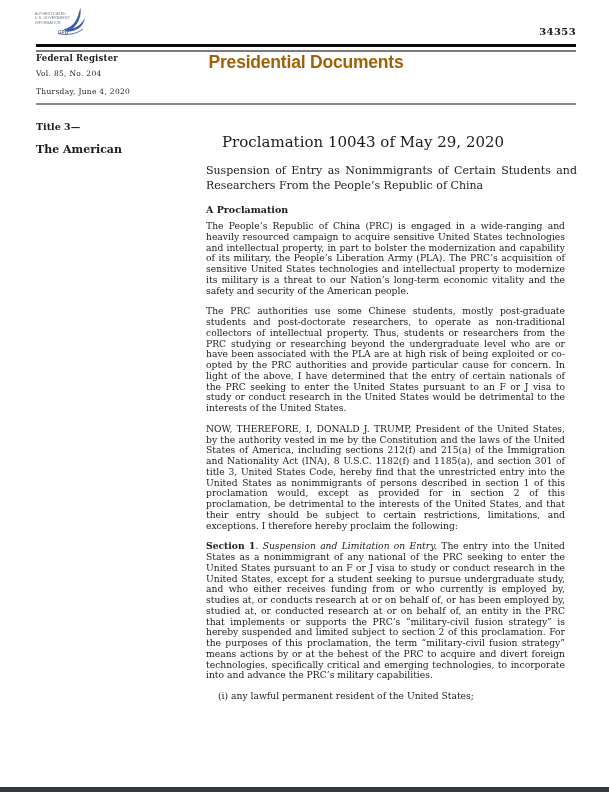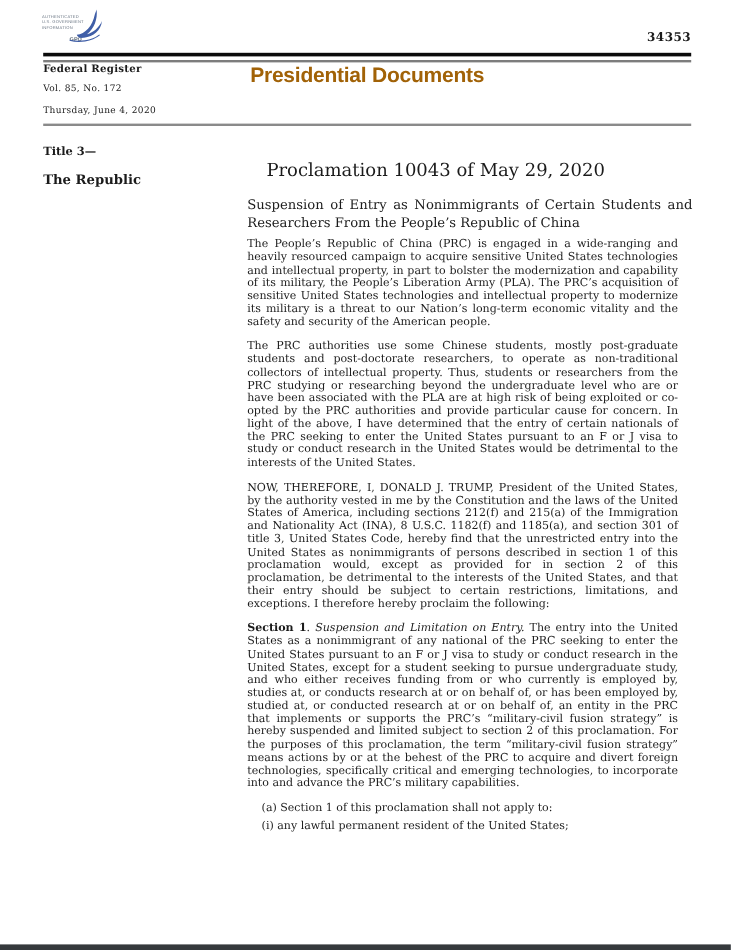--- a/index.html
+++ b/index.html
@@ -85,37 +85,37 @@
   </svg>
 </div>
 
 <div class="abs page-number">34353</div>
 
 <div class="abs rule rule-a"></div>
 <div class="abs rule rule-b"></div>
 
 <div class="abs masthead-left">
   <div class="fr-name">Federal Register</div>
-  <div class="fr-vol">Vol. 85, No. 172</div>
+  <div class="fr-vol">Vol. 85, No. 204</div>
   <div class="fr-date">Thursday, June 4, 2020</div>
 </div>
 
 <div class="abs pres-docs">Presidential Documents</div>
 
 <div class="abs rule rule-c"></div>
 
 <div class="abs title3">Title 3—</div>
-<div class="abs president">The Republic</div>
+<div class="abs president">The American</div>
 
 <div class="abs body-col">
   <p class="proc-line">Proclamation 10043 of May 29, 2020</p>
   <p class="doc-title">Suspension of Entry as Nonimmigrants of Certain Students and Researchers From the People’s Republic of China</p>
+  <p class="subheading">A Proclamation</p>
   <div class="paragraphs">
       <p class="body-par"><span>The People’s Republic of China (PRC) is engaged in a wide-ranging and heavily resourced campaign to acquire sensitive United States technologies and intellectual property, in part to bolster the modernization and capability of its military, the People’s Liberation Army (PLA). The PRC’s acquisition of sensitive United States technologies and intellectual property to modernize its military is a threat to our Nation’s long-term economic vitality and the safety and security of the American people.</span></p>
       <p class="body-par"><span>The PRC authorities use some Chinese students, mostly post-graduate students and post-doctorate researchers, to operate as non-traditional collectors of intellectual property. Thus, students or researchers from the PRC studying or researching beyond the undergraduate level who are or have been associated with the PLA are at high risk of being exploited or co-opted by the PRC authorities and provide particular cause for concern. In light of the above, I have determined that the entry of certain nationals of the PRC seeking to enter the United States pursuant to an F or J visa to study or conduct research in the United States would be detrimental to the interests of the United States.</span></p>
       <p class="body-par"><span>NOW, THEREFORE, I, DONALD J. TRUMP, President of the United States, by the authority vested in me by the Constitution and the laws of the United States of America, including sections 212(f) and 215(a) of the Immigration and Nationality Act (INA), 8 U.S.C. 1182(f) and 1185(a), and section 301 of title 3, United States Code, hereby find that the unrestricted entry into the United States as nonimmigrants of persons described in section 1 of this proclamation would, except as provided for in section 2 of this proclamation, be detrimental to the interests of the United States, and that their entry should be subject to certain restrictions, limitations, and exceptions. I therefore hereby proclaim the following:</span></p>
       <p class="body-par"><span class="b">Section 1</span><span>. </span><span class="i">Suspension and Limitation on Entry.</span><span> The entry into the United States as a nonimmigrant of any national of the PRC seeking to enter the United States pursuant to an F or J visa to study or conduct research in the United States, except for a student seeking to pursue undergraduate study, and who either receives funding from or who currently is employed by, studies at, or conducts research at or on behalf of, or has been employed by, studied at, or conducted research at or on behalf of, an entity in the PRC that implements or supports the PRC’s “military-civil fusion strategy” is hereby suspended and limited subject to section 2 of this proclamation. For the purposes of this proclamation, the term “military-civil fusion strategy” means actions by or at the behest of the PRC to acquire and divert foreign technologies, specifically critical and emerging technologies, to incorporate into and advance the PRC’s military capabilities.</span></p>
-      <p class="body-par tight indent"><span>(a) Section 1 of this proclamation shall not apply to:</span></p>
       <p class="body-par tight indent"><span>(i) any lawful permanent resident of the United States;</span></p>
     </div>
 </div>
 
 <div class="abs bottom-bar"></div>
 
 </body></html>

